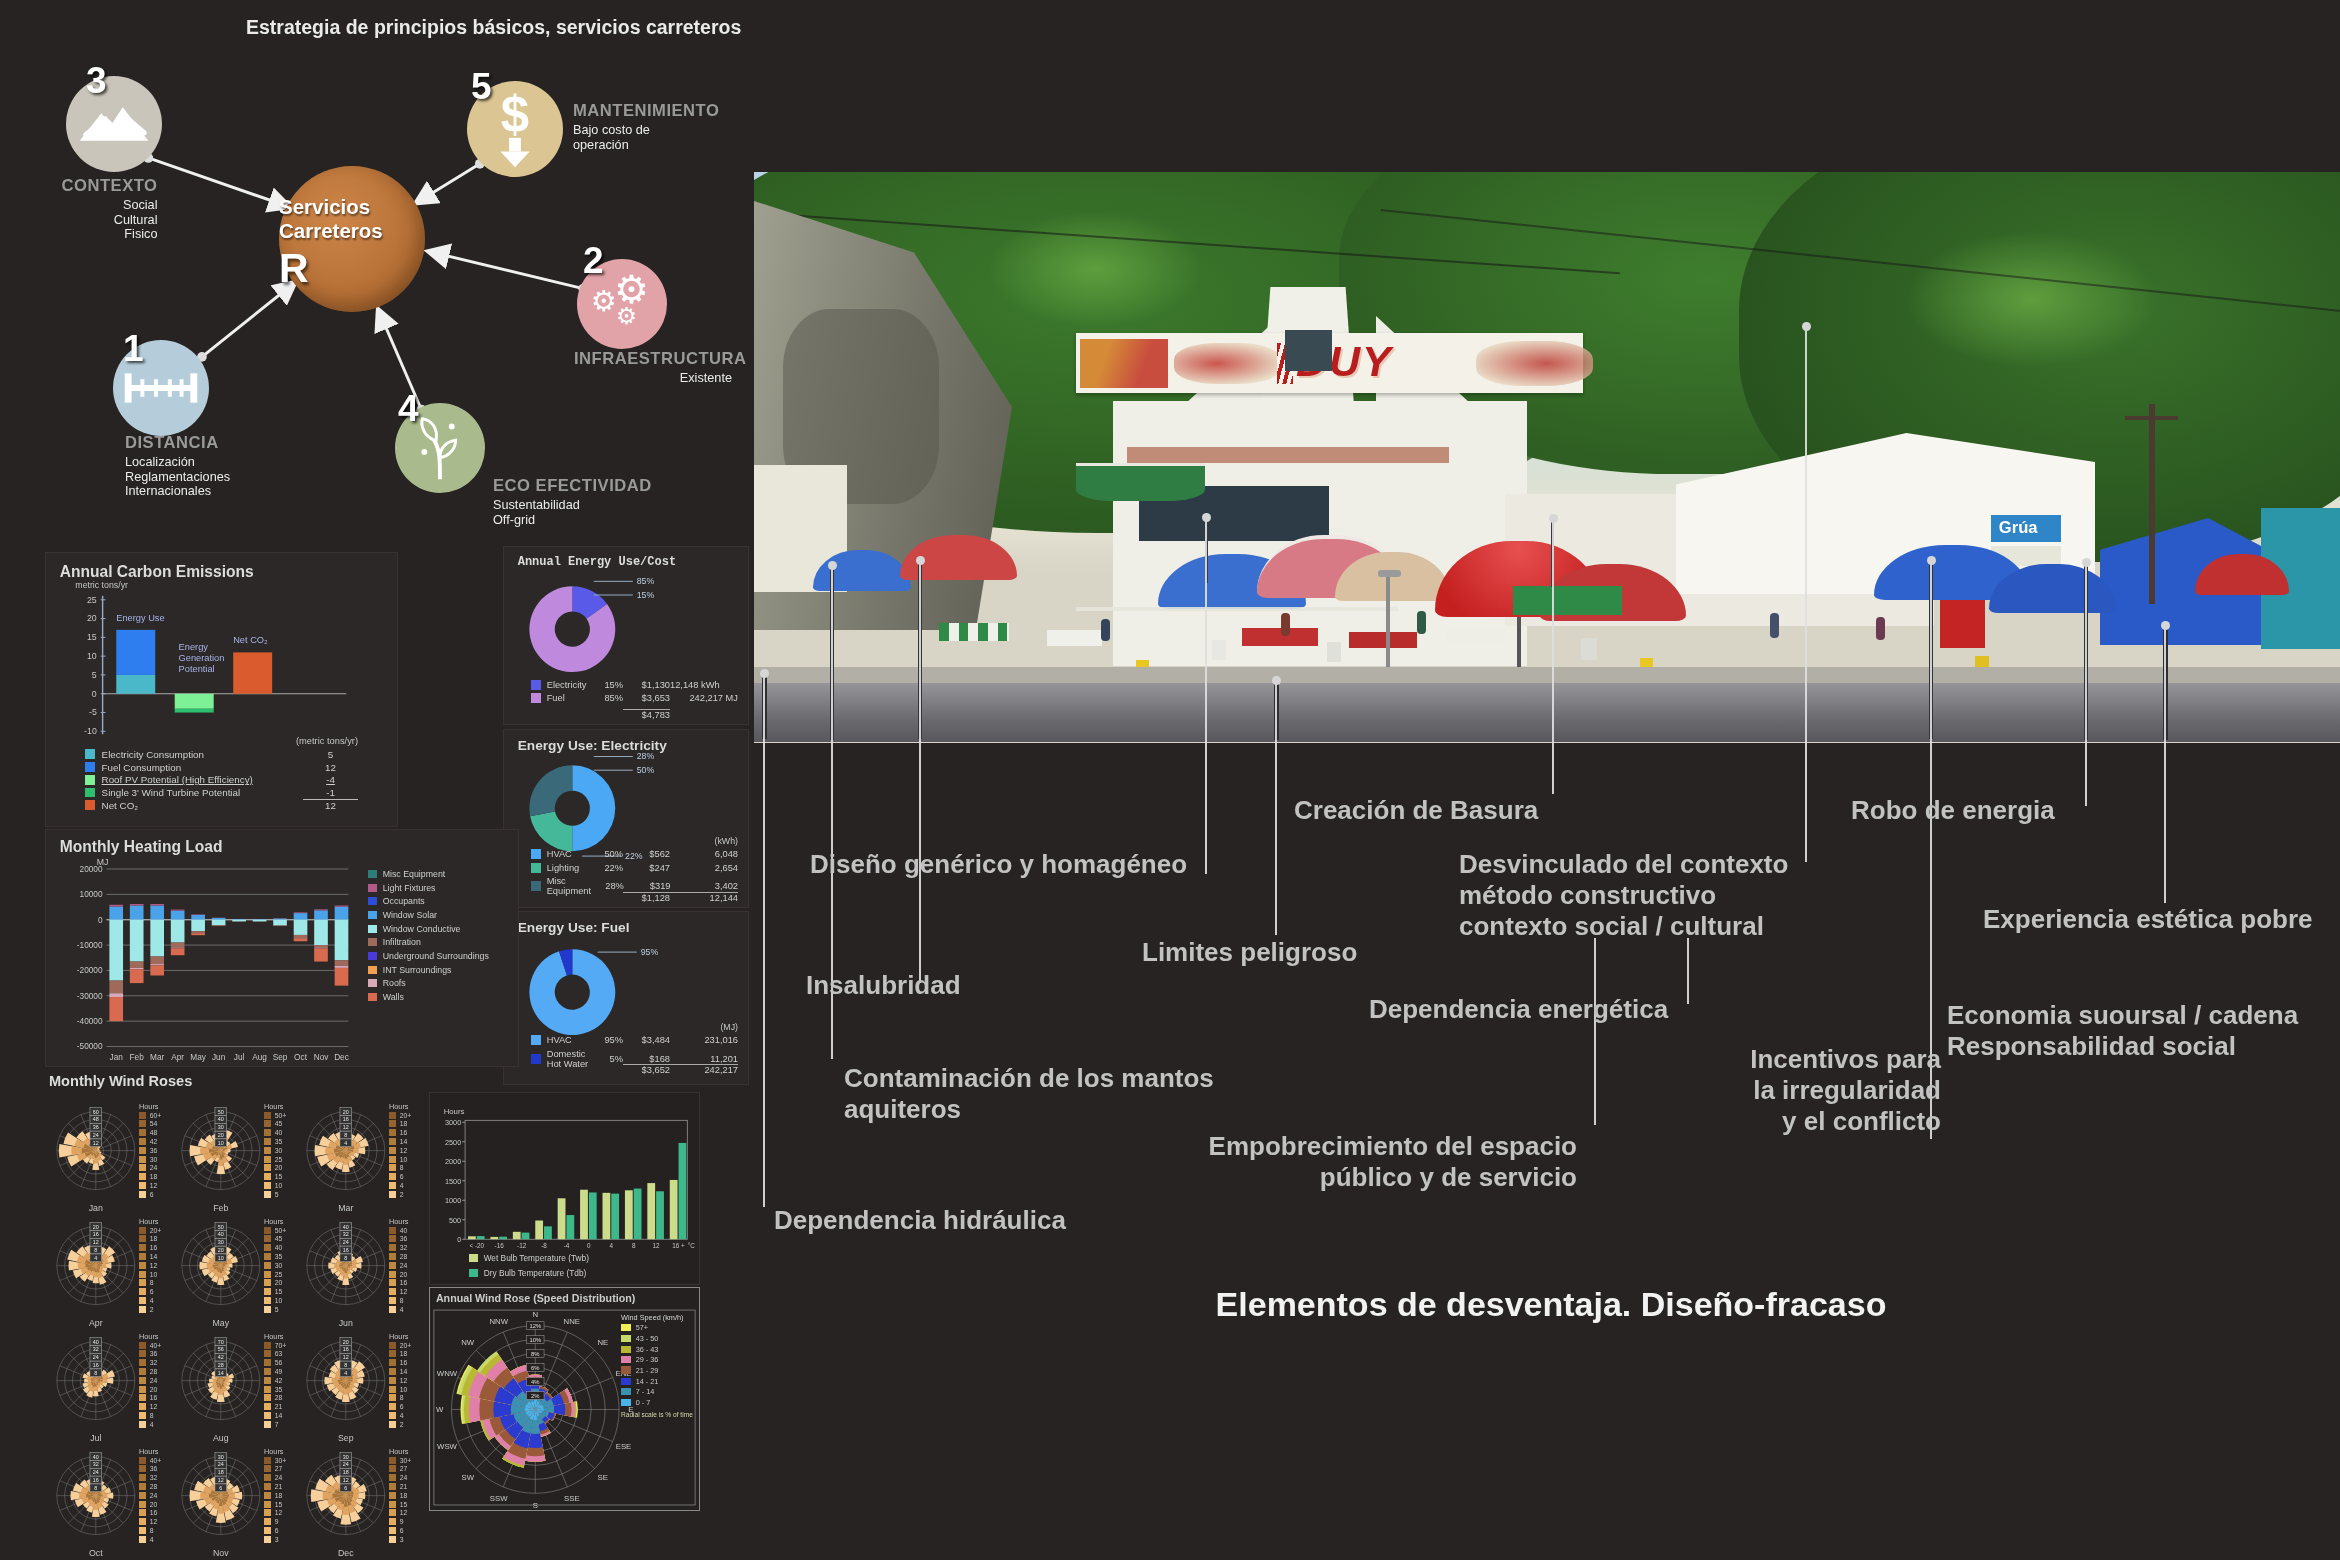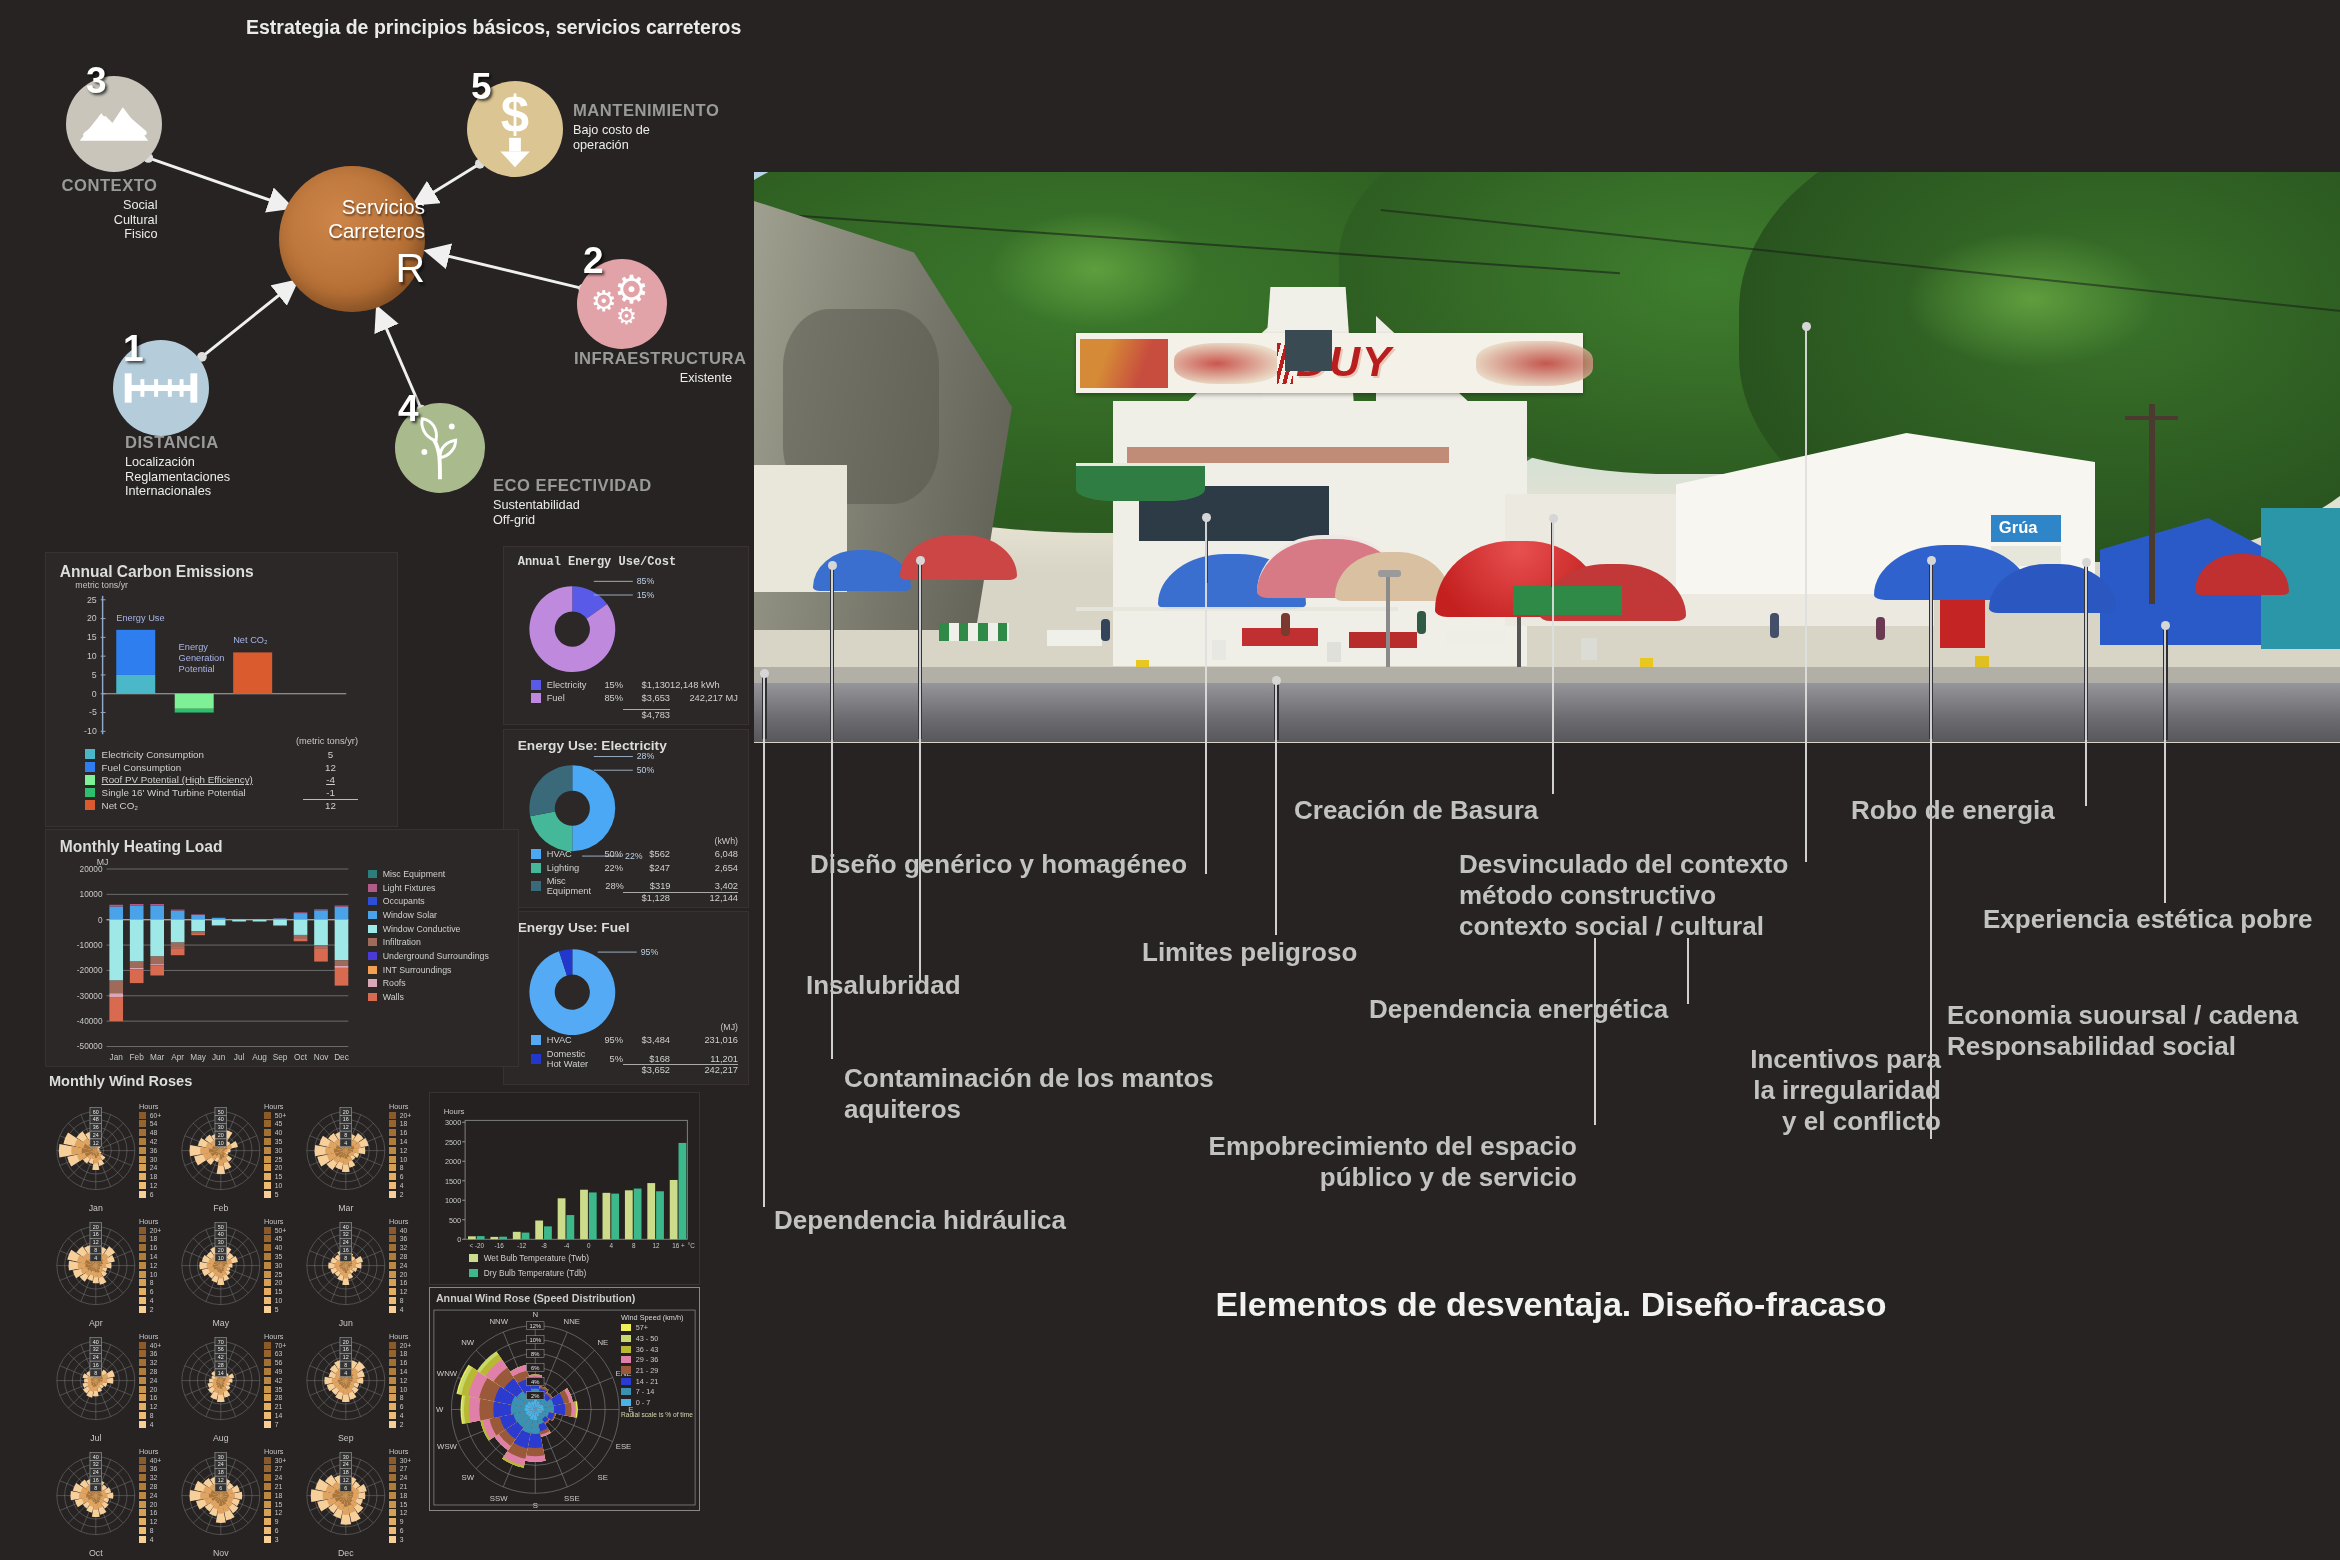--- a/index.html
+++ b/index.html
@@ -39,21 +39,21 @@
   </g>
   <g fill="#dddddd">
     <circle cx="152" cy="162" r="5"></circle>
       <circle cx="492" cy="168" r="5"></circle>
       <circle cx="598" cy="296" r="5"></circle>
     <circle cx="207" cy="366" r="5"></circle>
       <circle cx="432" cy="420" r="5"></circle>
   </g>
 </svg>
 
-<div class="node" style="left:279px;top:166px;width:146px;height:146px;background:radial-gradient(circle at 40% 35%,#cd8549,#b06a30 75%,#9c5c28);box-shadow:inset -5.9px -7.8px 17.6px rgba(0,0,0,.25);text-align:right;color:#fff;font-weight:normal;">
+<div class="node" style="left:279px;top:166px;width:146px;height:146px;background:radial-gradient(circle at 40% 35%,#cd8549,#b06a30 75%,#9c5c28);box-shadow:inset -5.9px -7.8px 17.6px rgba(0,0,0,.25);text-align:left;color:#fff;font-weight:bold;">
   <div style="margin-top:29px;font-size:20.5px;text-shadow:1px 2px 2px rgba(0,0,0,.5);">
     <span>Servicios</span><br>
     <span>Carreteros</span>
   </div>
   <div style="font-size:41px;margin-top:2px;text-shadow:2px 2.9px 2.9px rgba(0,0,0,.55);">R</div>
 </div>
 
 <div class="node" style="left:66px;top:76px;width:96px;height:96px;background:#c9c5bb;">
   <svg width="96" height="96" viewBox="0 0 98 98">
     <path d="M14 66 L36 38 L46 50 L58 32 L84 66 Z" fill="#fff"></path>
@@ -175,21 +175,21 @@
         <span style="margin-left:6.8px;flex:1;">Fuel Consumption</span>
         <span style="width:55px;text-align:center;">12</span>
       </div>
       <div style="display:flex;align-items:center;font-size:9.8px;color:#d0d0d0;height:12.7px;text-decoration:underline;">
         <span style="width:9.8px;height:9.8px;background:#7ef096;display:inline-block;"></span>
         <span style="margin-left:6.8px;flex:1;">Roof PV Potential (High Efficiency)</span>
         <span style="width:55px;text-align:center;">-4</span>
       </div>
       <div style="display:flex;align-items:center;font-size:9.8px;color:#d0d0d0;height:12.7px;">
         <span style="width:9.8px;height:9.8px;background:#2ebf6e;display:inline-block;"></span>
-        <span style="margin-left:6.8px;flex:1;">Single 16' Wind Turbine Potential</span>
+        <span style="margin-left:6.8px;flex:1;">Single 3' Wind Turbine Potential</span>
         <span style="width:55px;text-align:center;">-1</span>
       </div>
       <div style="display:flex;align-items:center;font-size:9.8px;color:#d0d0d0;height:12.7px;">
         <span style="width:9.8px;height:9.8px;background:#d95b2e;display:inline-block;"></span>
         <span style="margin-left:6.8px;flex:1;">Net CO₂</span>
         <span style="width:55px;text-align:center;border-top:1px solid #bbb;">12</span>
       </div>
     </div>
 </div>
 

